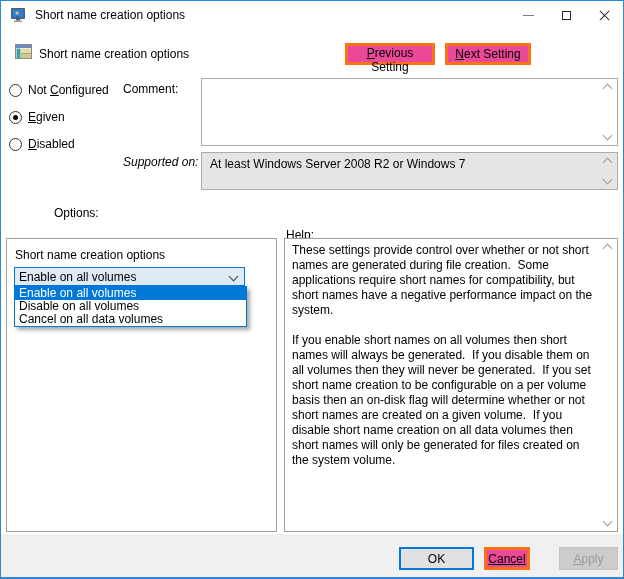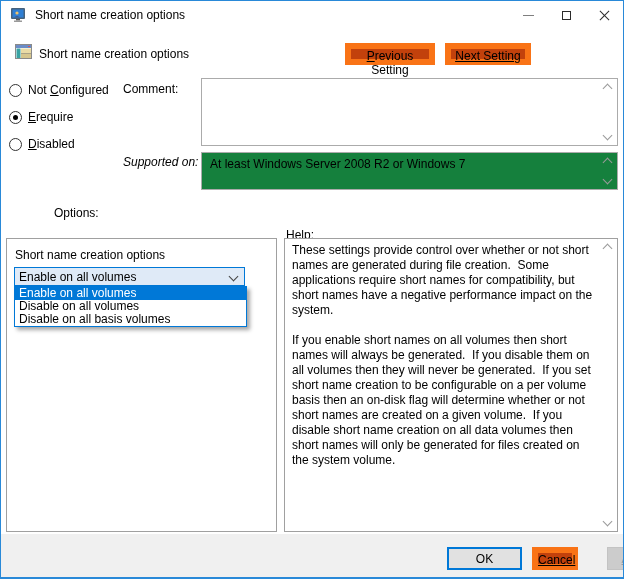--- a/index.html
+++ b/index.html
@@ -23,42 +23,42 @@
   .glyph-close::before,.glyph-close::after {
     content:""; position:absolute; left:0; top:6px; width:13px; height:1px; background:#2b2b2b;
   }
   .glyph-close::before { transform:rotate(45deg); }
   .glyph-close::after  { transform:rotate(-45deg); }
 
   
   .setting-icon { position:absolute; left:14px; top:43px; width:17px; height:15px; }
   .setting-title { position:absolute; left:38px; top:46px; }
   .btn {
-    position:absolute; height:22px; background:#c2410c; border:6px solid #f97316;
+    position:absolute; height:22px; background:#ec4899; border:3px solid #f97316;
     font-family:inherit; font-size:12px; color:#000; text-align:center; padding:0; cursor:default;
   }
   .btn-prev { left:344px; top:42px; width:90px; }
-  .btn-next { left:444px; top:42px; width:86px;text-decoration:underline; }
+  .btn-next { left:444px; top:42px; width:86px; }
   u { text-decoration:underline; }
 
   
   .radio-row { position:absolute; left:8px; display:flex; align-items:center; height:14px; cursor:default; }
   .radio-circle {
     width:13px; height:13px; border:1px solid #333; border-radius:50%;
     background:#fff; margin-right:6px; position:relative; flex:none;
   }
   .radio-row.checked .radio-circle::after {
     content:""; position:absolute; left:3px; top:3px; width:5px; height:5px; border-radius:50%; background:#000;
   }
 
   
   .field-label { position:absolute; left:122px; }
   .box { position:absolute; left:200px; width:417px; border:1px solid #ababab; background:#fff; }
   .comment-box { top:77px; height:68px; }
-  .supported-box { top:151px; height:38px; background:#15803d; }
+  .supported-box { top:151px; height:38px; background:#e5e5e5; }
   .supported-text { position:absolute; left:8px; top:4px; right:20px; }
 
   
   .chev { position:absolute; right:6px; width:7px; height:7px; border-right:1px solid #9a9a9a; border-bottom:1px solid #9a9a9a; }
   .chev.up   { transform:rotate(-135deg); }
   .chev.down { transform:rotate(45deg); }
   .chev.top    { top:6px; }
   .chev.bottom { bottom:6px; }
 
   
@@ -81,21 +81,21 @@
   .dd-item { height:13px; line-height:13px; padding-left:4px; white-space:nowrap; overflow:hidden; cursor:default; }
   .dd-item.selected { background:#0078d7; color:#fff; }
 
   .help-text {
     position:absolute; left:0; top:0; right:0; bottom:0;
     padding:4px 18px 4px 7px; white-space:pre-wrap; line-height:15px; overflow:hidden;
   }
 
   
   .footer { position:absolute; left:0; top:533px; width:100%; height:44px; background:#f0f0f0; }
-  .footer .btn { top:13px; height:23px;margin-left:48px; }
+  .footer .btn { top:13px; height:23px; }
   .btn-ok     { left:398px; width:75px; background:#e1e1e1; border:2px solid #0078d7; }
   .btn-cancel { left:483px; width:46px;text-decoration:underline; }
   .btn-apply  { left:558px; width:59px; background:#cccccc; border:1px solid #c3c3c3; color:#9b9b9b; }
 </style>
 </head>
 <body>
 
 <div class="window">
 
   <div class="titlebar">
@@ -137,21 +137,21 @@
   <span class="setting-title">Short name creation options</span>
   <button class="btn btn-prev"><u>P</u><span>revious Setting</span></button>
   <button class="btn btn-next"><u>N</u><span>ext Setting</span></button>
 
   <div class="radio-row" style="top:82px;">
     <span class="radio-circle"></span>
     <span><span>Not </span><u>C</u><span>onfigured</span></span>
   </div>
   <div class="radio-row checked" style="top:109px;">
     <span class="radio-circle"></span>
-    <span><span></span><u>E</u><span>require</span></span>
+    <span><span></span><u>E</u><span>given</span></span>
   </div>
   <div class="radio-row" style="top:136px;align-items:flex-end;">
     <span class="radio-circle"></span>
     <span><span></span><u>D</u><span>isabled</span></span>
   </div>
 
   <span class="field-label" style="top:81px;">Comment:</span>
   <div class="box comment-box">
     <span></span>
     <i class="chev up top"></i>
@@ -168,21 +168,21 @@
   <span class="section-label" style="left:6px; top:205px;margin-left:47px;">Options:</span>
   <div class="options-panel">
     <span class="options-setting-label">Short name creation options</span>
     <div class="combobox">
       <span class="value">Enable on all volumes</span>
       <i class="combo-chev"></i>
     </div>
     <div class="dropdown-list">
       <div class="dd-item selected">Enable on all volumes</div>
       <div class="dd-item">Disable on all volumes</div>
-      <div class="dd-item">Disable on all basis volumes</div>
+      <div class="dd-item">Cancel on all data volumes</div>
     </div>
   </div>
 
   <span class="section-label" style="left:285px; top:205px;margin-top:22px;">Help:</span>
   <div class="help-panel">
     <div class="help-text">These settings provide control over whether or not short names are generated during file creation.  Some applications require short names for compatibility, but short names have a negative performance impact on the system.
 
 If you enable short names on all volumes then short names will always be generated.  If you disable them on all volumes then they will never be generated.  If you set short name creation to be configurable on a per volume basis then an on-disk flag will determine whether or not short names are created on a given volume.  If you disable short name creation on all data volumes then short names will only be generated for files created on the system volume.</div>
     <i class="chev up top"></i>
     <i class="chev down bottom"></i>

